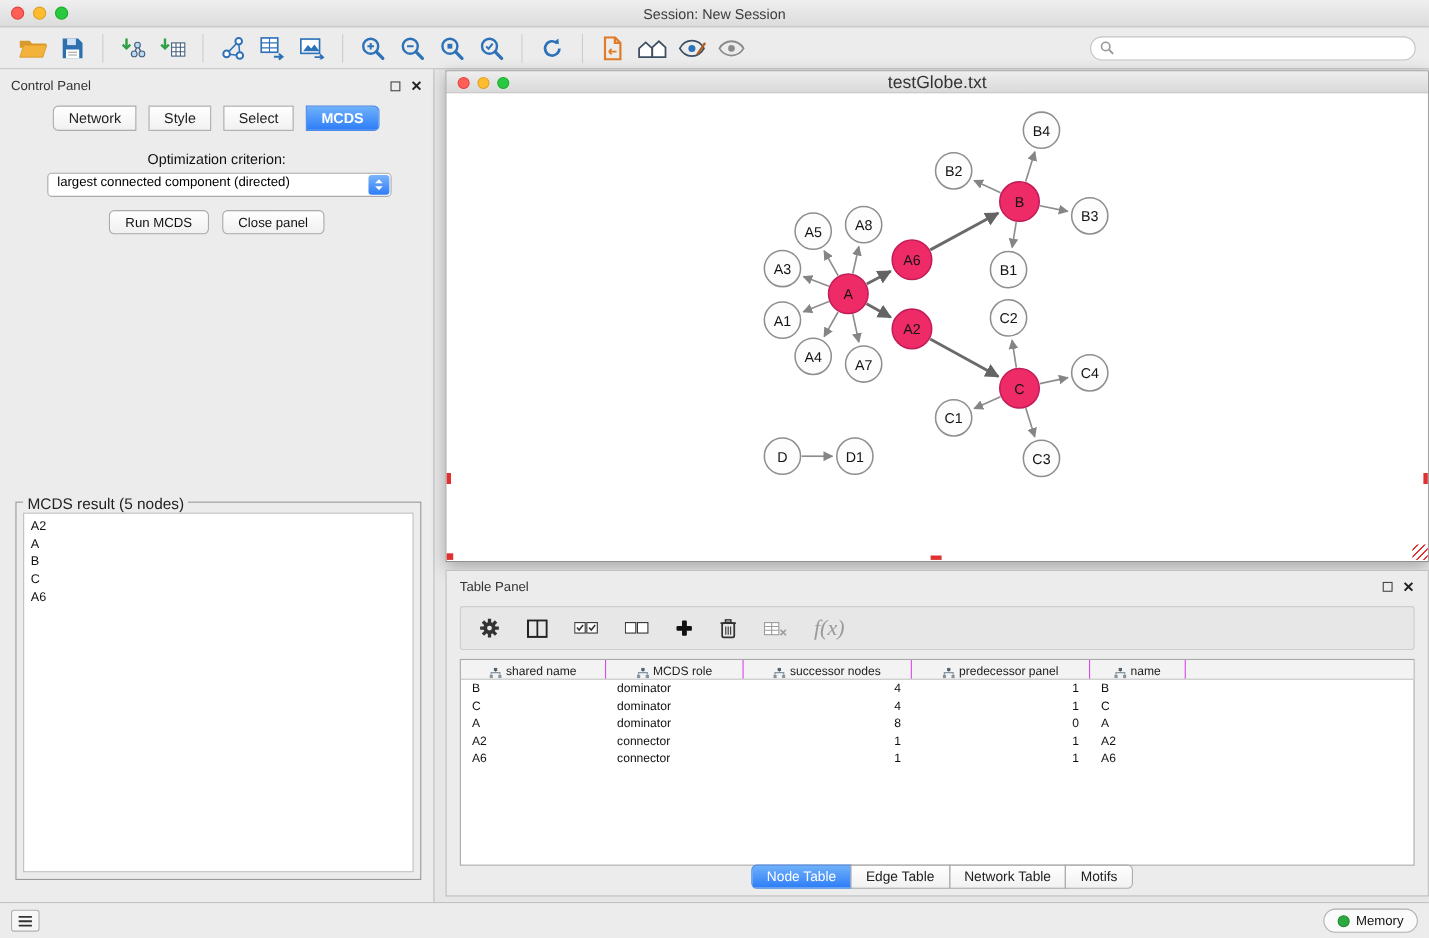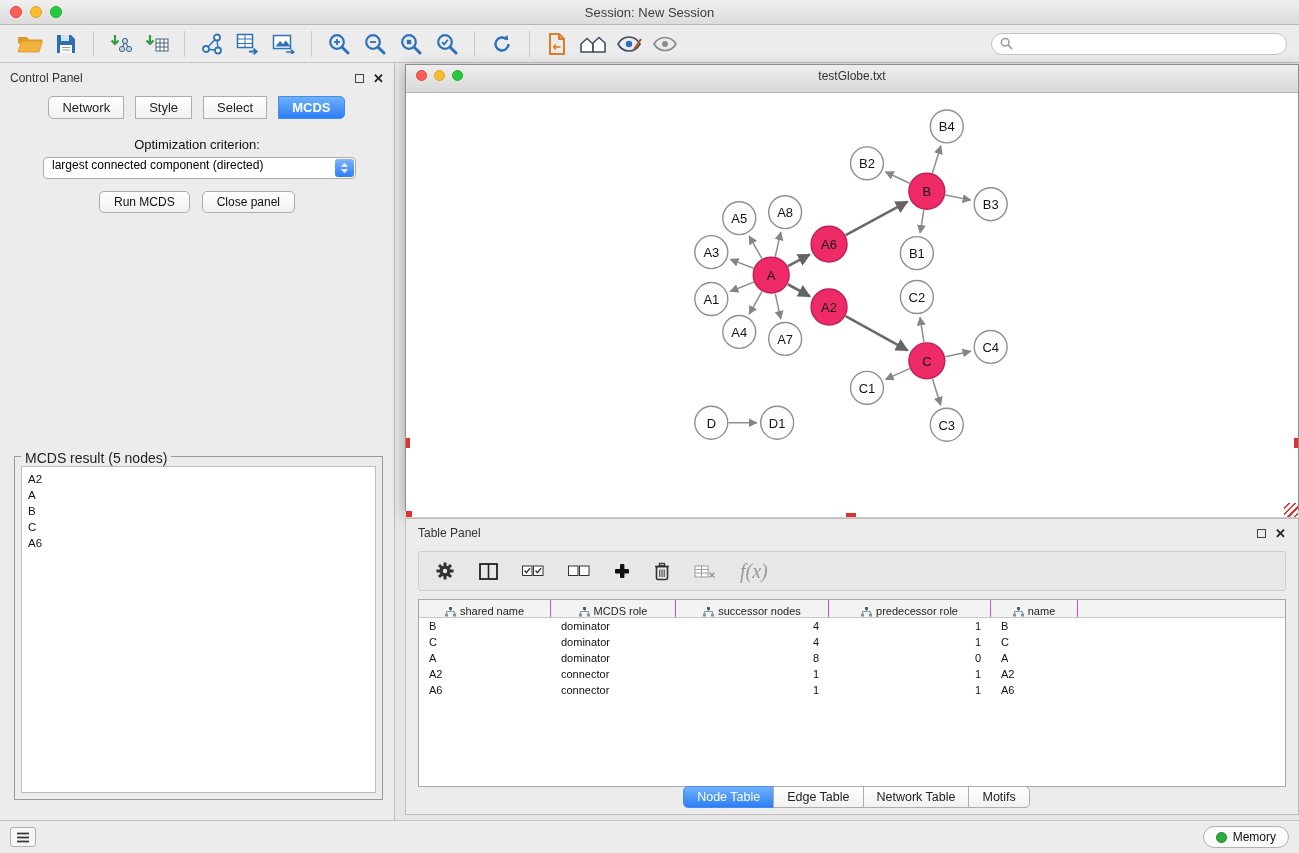--- a/index.html
+++ b/index.html
@@ -102,23 +102,23 @@
     font-size:11.5px; line-height:16px; overflow:hidden; color:#111;
   }
 
   
   .net-window {
     position:absolute; left:405px; top:64px; width:894px; height:447px;
     background:#fff; border:1px solid #8f8f8f;
     box-shadow:0 4px 14px rgba(0,0,0,0.30);
   }
   .net-titlebar {
-    height:28px; background:linear-gradient(#eeeeee,#d9d9d9);
+    height:20px; background:linear-gradient(#eeeeee,#d9d9d9);
     border-bottom:1px solid #b5b5b5; text-align:center;
-    font-size:12px; line-height:22px; color:#333; position:relative;
+    font-size:16px; line-height:22px; color:#333; position:relative;
   }
   .net-titlebar .traffic { top:5px; gap:7px; }
   .net-titlebar .light { width:11px; height:11px; }
   .net-canvas { position:relative; width:100%; height:424px; background:#fff; }
   .net-canvas svg.graph { width:100%; height:100%; display:block; }
   .net-canvas svg text { font-family:"Liberation Sans", sans-serif; font-size:13px; fill:#141414; }
   .red-tick { position:absolute; background:#e03131; }
   .grip-red {
     position:absolute; right:0; bottom:0; width:14px; height:14px;
     background:
@@ -617,21 +617,21 @@
         </div>
         <div class="th" style="width: 162px;">
           <span class="th-icon">
             <svg width="11" height="10" viewBox="0 0 11 10">
               <rect x="4" y="0" width="3" height="3" fill="#51626f"></rect>
               <rect x="0" y="6.5" width="3" height="3" fill="#8494a0"></rect>
               <rect x="8" y="6.5" width="3" height="3" fill="#8494a0"></rect>
               <path d="M5.5 3v1.5M1.5 6.5V4.5h8v2" stroke="#8494a0" fill="none"></path>
             </svg>
           </span>
-          <span>predecessor role</span>
+          <span>predecessor panel</span>
         </div>
         <div class="th" style="width: 87px;">
           <span class="th-icon">
             <svg width="11" height="10" viewBox="0 0 11 10">
               <rect x="4" y="0" width="3" height="3" fill="#51626f"></rect>
               <rect x="0" y="6.5" width="3" height="3" fill="#8494a0"></rect>
               <rect x="8" y="6.5" width="3" height="3" fill="#8494a0"></rect>
               <path d="M5.5 3v1.5M1.5 6.5V4.5h8v2" stroke="#8494a0" fill="none"></path>
             </svg>
           </span>

